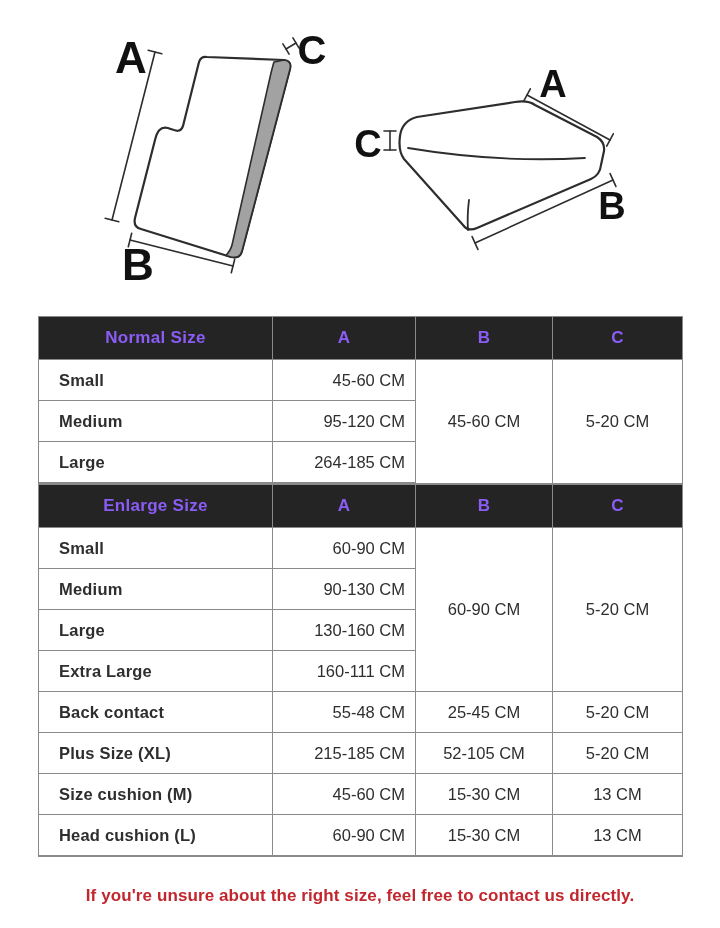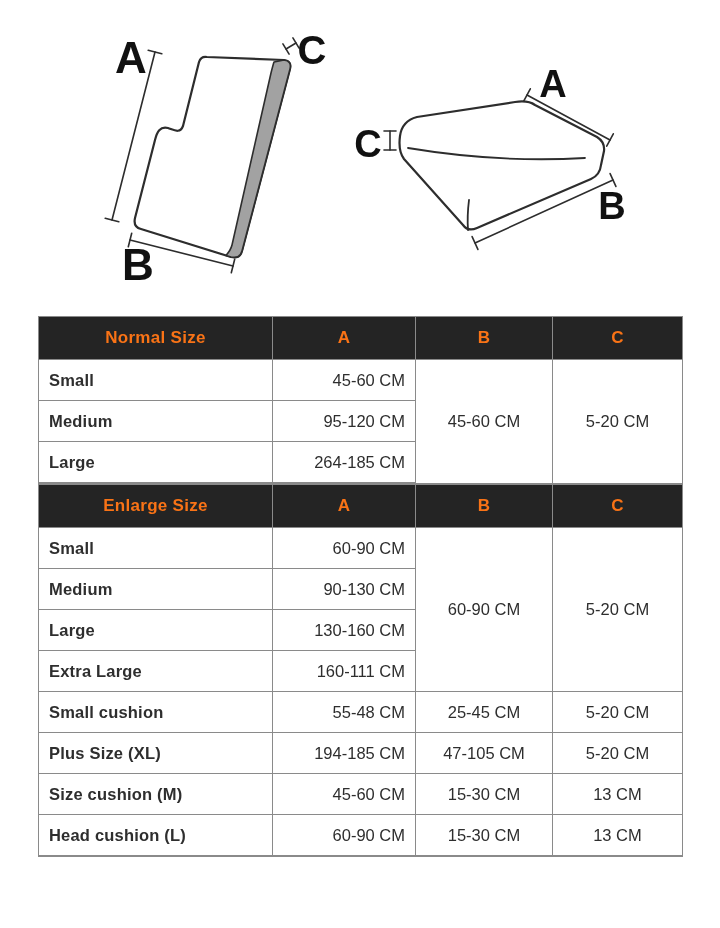--- a/index.html
+++ b/index.html
@@ -21,25 +21,25 @@
   .measure{stroke:#2d2d2d;stroke-width:1.6;stroke-linecap:round;fill:none;}
   
   table.size-table{
     border-collapse:collapse;table-layout:fixed;
     margin:0 0 0 38px;width:644px;
   }
   table.size-table th,table.size-table td{
     border:1px solid #8a8a8a;overflow:hidden;white-space:nowrap;
   }
   table.size-table thead th{
-    background:#242424;color:#f97316;height:40px;
+    background:#242424;color:#8b5cf6;height:40px;
     font-size:17px;font-weight:bold;text-align:center;letter-spacing:.3px;
   }
   table.size-table tbody td{height:38px;font-size:16.5px;color:#2e2e2e;}
-  td.label-cell{font-weight:bold;color:#161616;text-align:left;padding-left:10px;letter-spacing:.2px;}
+  td.label-cell{font-weight:bold;color:#161616;text-align:left;padding-left:20px;letter-spacing:.2px;}
   td.val-a{text-align:right;padding-right:10px;}
   td.val-mid{text-align:center;}
   tbody tr:last-child td{border-bottom-width:2px;}
   #normal-table{margin-top:16px;}
   #enlarge-table{}
   
   .footer-note{
     margin-top:29px;text-align:center;
     font-size:17px;font-weight:bold;color:#c1272d;letter-spacing:.1px;
   }
@@ -163,40 +163,41 @@
       </tr>
       <tr>
         <td class="label-cell">Large</td>
         <td class="val-a">130-160 CM</td>
       </tr>
       <tr>
         <td class="label-cell">Extra Large</td>
         <td class="val-a">160-111 CM</td>
       </tr>
       <tr>
-        <td class="label-cell">Small cushion</td>
+        <td class="label-cell">Back contact</td>
         <td class="val-a">55-48 CM</td>
         <td class="val-mid">25-45 CM</td>
         <td class="val-mid">5-20 CM</td>
       </tr>
       <tr>
         <td class="label-cell">Plus Size (XL)</td>
-        <td class="val-a">194-185 CM</td>
-        <td class="val-mid">47-105 CM</td>
+        <td class="val-a">215-185 CM</td>
+        <td class="val-mid">52-105 CM</td>
         <td class="val-mid">5-20 CM</td>
       </tr>
       <tr>
         <td class="label-cell">Size cushion (M)</td>
         <td class="val-a">45-60 CM</td>
         <td class="val-mid">15-30 CM</td>
         <td class="val-mid">13 CM</td>
       </tr>
       <tr>
         <td class="label-cell">Head cushion (L)</td>
         <td class="val-a">60-90 CM</td>
         <td class="val-mid">15-30 CM</td>
         <td class="val-mid">13 CM</td>
       </tr>
     </tbody>
   </table>
 
+  <div class="footer-note">If you're unsure about the right size, feel free to contact us directly.</div>
 
 </div>
 
 </body></html>

